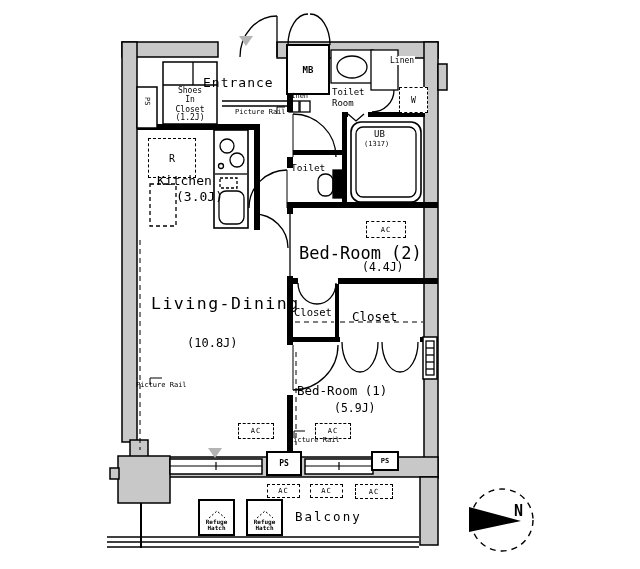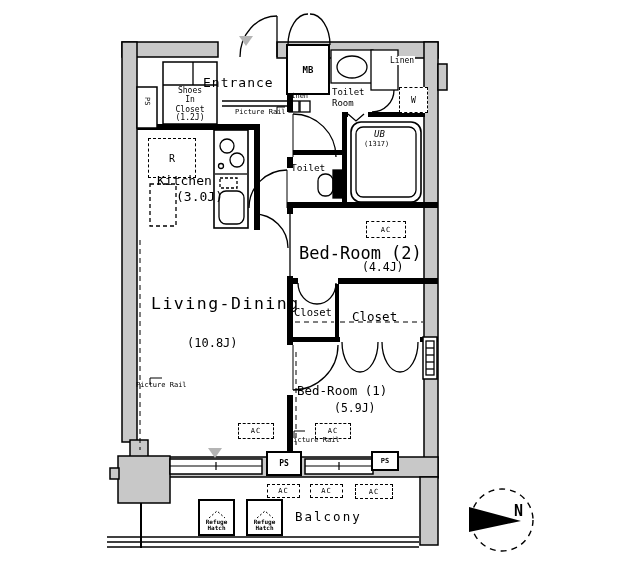--- a/index.html
+++ b/index.html
@@ -157,21 +157,21 @@
   <div class="lbl" style="left:203px;top:75px;font-size:13px;letter-spacing:1px;">Entrance</div>
   <div class="lbl ctr" style="left:164px;top:86px;width:52px;font-size:8px;">Shoes
 In
 Closet</div>
   <div class="lbl ctr" style="left:164px;top:113px;width:52px;font-size:8px;">(1.2J)</div>
   <div class="lbl rot" style="left:151px;top:97px;font-size:7px;">PS</div>
   <div class="lbl" style="left:332px;top:87px;font-size:9px;">Toilet
 Room</div>
   <div class="lbl bgw" style="left:389px;top:56px;font-size:8px;">Linen</div>
   <div class="lbl" style="left:287px;top:92px;font-size:7px;">Linen</div>
-  <div class="lbl" style="left:374px;top:129px;font-size:9px;font-style:italic;">UB</div>
+  <div class="lbl" style="left:374px;top:129px;font-size:9px;">UB</div>
   <div class="lbl" style="left:364px;top:140px;font-size:7px;text-align:center;">(1317)</div>
   <div class="lbl" style="left:291px;top:162px;font-size:9.5px;text-align:center;">Toilet</div>
   <div class="lbl" style="left:157px;top:173px;font-size:13px;">Kitchen</div>
   <div class="lbl" style="left:176px;top:189px;font-size:13px;">(3.0J)</div>
   <div class="lbl" style="left:299px;top:243px;font-size:17px;">Bed-Room (2)</div>
   <div class="lbl" style="left:334px;top:261px;font-size:11.5px;margin-left:28px;">(4.4J)</div>
   <div class="lbl" style="left:151px;top:294px;font-size:16.5px;letter-spacing:1.5px;">Living-Dining</div>
   <div class="lbl" style="left:187px;top:336px;font-size:12px;">(10.8J)</div>
   <div class="lbl" style="left:294px;top:306px;font-size:10.5px;">Closet</div>
   <div class="lbl" style="left:352px;top:310px;font-size:12.5px;">Closet</div>

